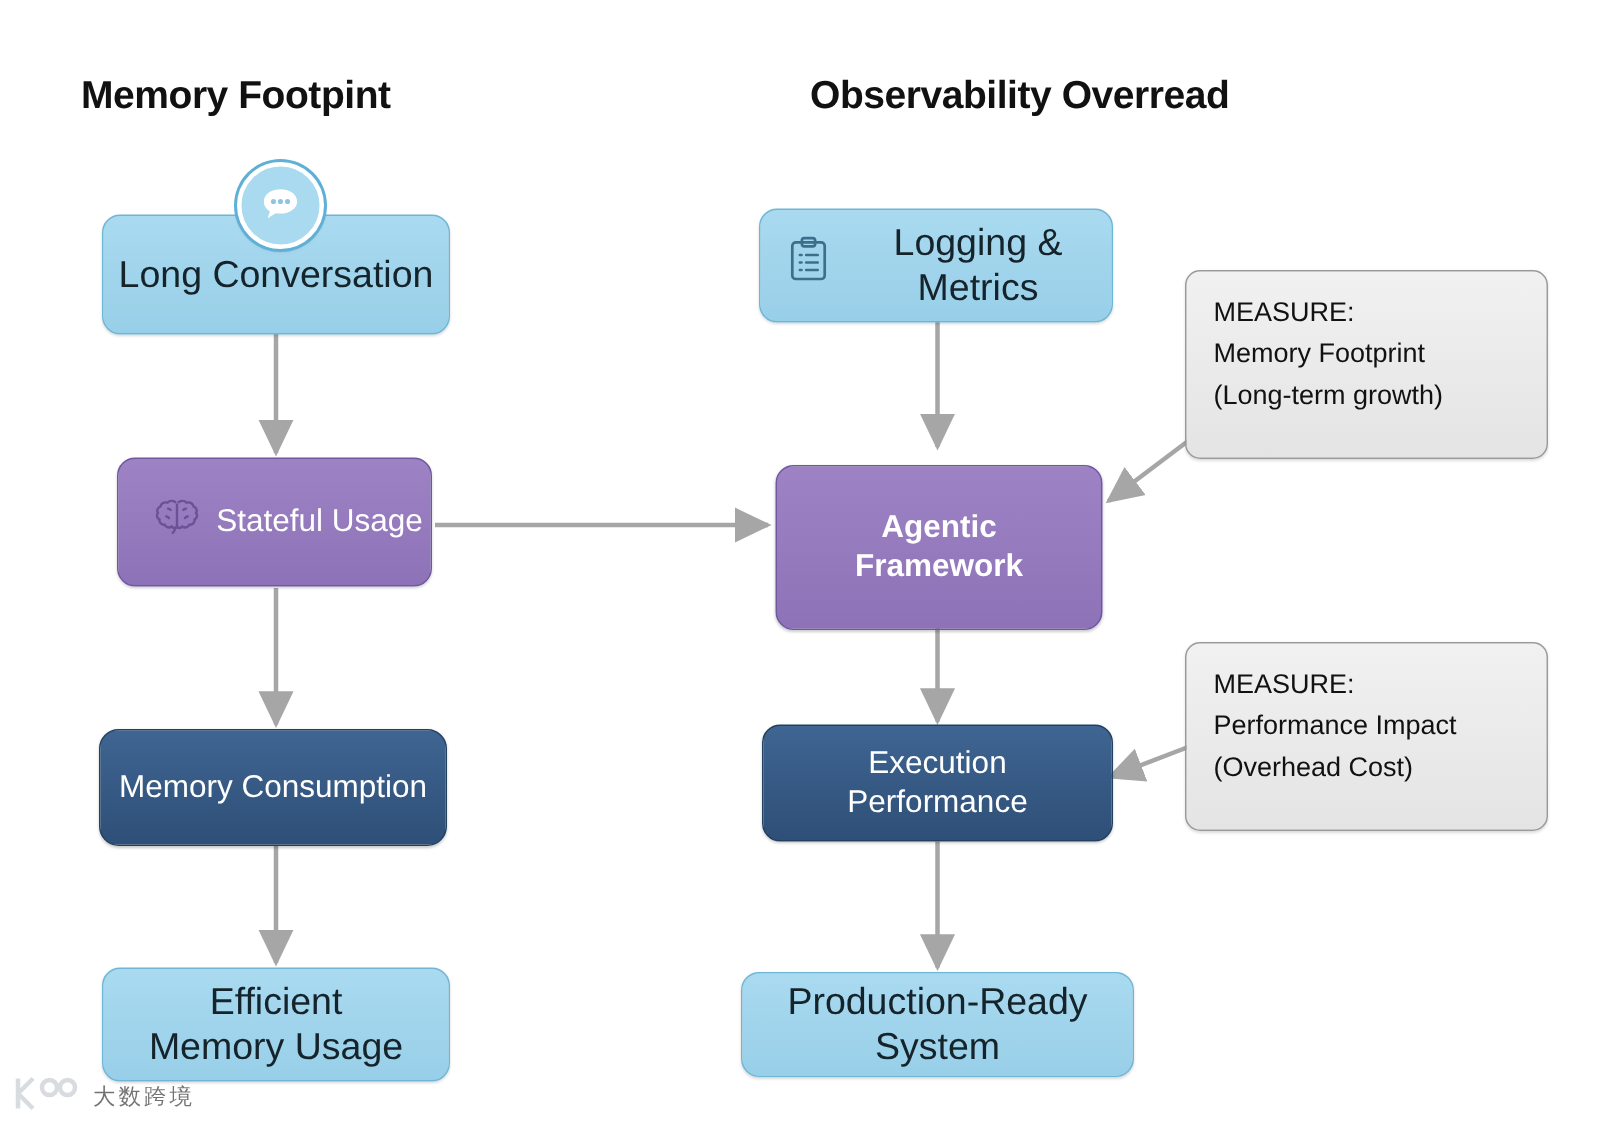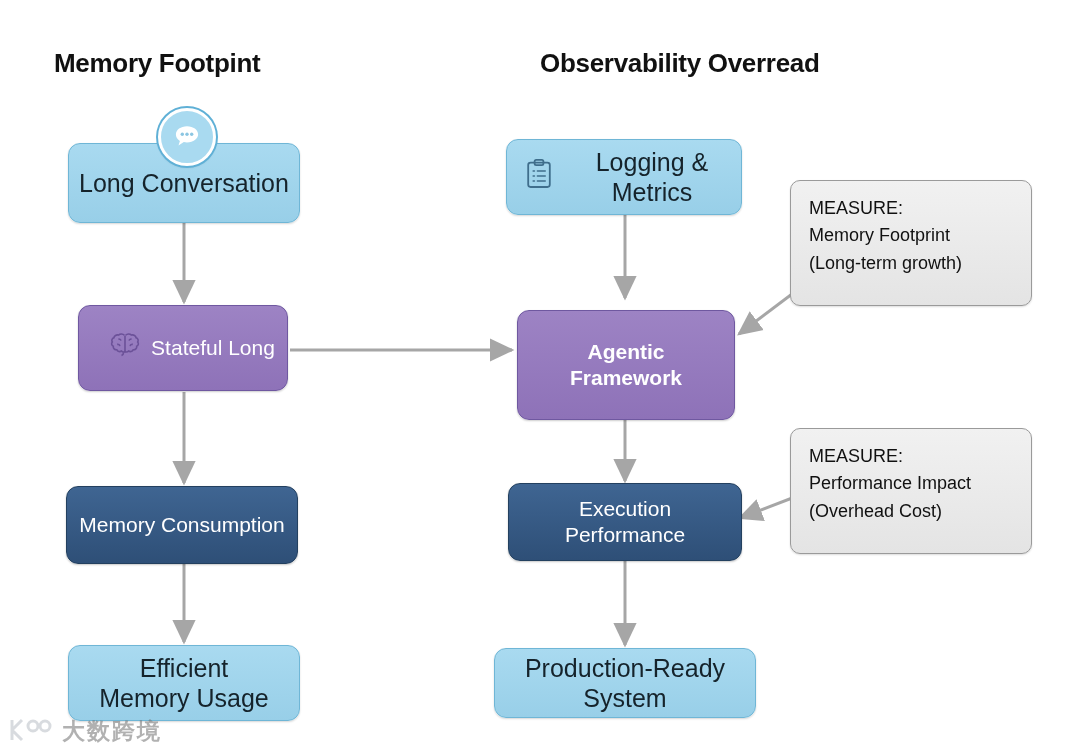--- a/index.html
+++ b/index.html
@@ -124,23 +124,23 @@
   #watermark {
     position: absolute;
     left: 8px;
     bottom: 8px;
     display: flex;
     align-items: center;
     gap: 8px;
     opacity: 0.55;
   }
   #watermark .wm-text {
-    font-size: 23px;
-    font-weight: bold;
-    color: #737373;
+    font-size: 15px;
+    font-weight: normal;
+    color: #000000;
     letter-spacing: 2px;
   }
 </style>
 </head>
 <body>
 
 <div id="canvas">
 
   <div class="col-title" id="title-left">Memory Footpint</div>
 
@@ -185,24 +185,24 @@
       <svg width="32" height="28" viewBox="0 0 32 28" xmlns="http://www.w3.org/2000/svg">
         <g fill="none" stroke="#6b5198" stroke-width="1.6">
           <path d="M15.4 4.2c-1.5-1.6-4.4-1.7-5.7-.1-2.3-.7-4.6.7-4.8 2.7-1.9.6-2.6 2.7-1.6 4.2-1.2 1.4-.7 3.6 1 4.3-.3 2 1.4 3.7 3.5 3.5.7 1.8 3.1 2.4 4.7 1.2 1.1 1.4 3 1.3 3.9-.2"></path>
           <path d="M16.6 4.2c1.5-1.6 4.4-1.7 5.7-.1 2.3-.7 4.6.7 4.8 2.7 1.9.6 2.6 2.7 1.6 4.2 1.2 1.4.7 3.6-1 4.3.3 2-1.4 3.7-3.5 3.5-.7 1.8-3.1 2.4-4.7 1.2-1.1 1.4-3 1.3-3.9-.2"></path>
           <path d="M16 4.6v16.8"></path>
           <path d="M9.4 8.2c1.2-.4 2.3.3 2.5 1.4M8.2 13.4c1.3-.3 2.5.5 2.6 1.7M22.6 8.2c-1.2-.4-2.3.3-2.5 1.4M23.8 13.4c-1.3-.3-2.5.5-2.6 1.7"></path>
         </g>
         <path d="M14.6 21.2c0 1.6-.8 2.8-2.1 3.3" fill="none" stroke="#6b5198" stroke-width="1.6"></path>
       </svg>
     </span>
-    <span class="label">Stateful Long</span>
-  </div>
-
-  <div class="node navy" id="n-mem-consume" style="left:66px; top:486px; width:232px; height:78px;">
+    <span class="label">Stateful Usage</span>
+  </div>
+
+  <div class="node navy" id="n-mem-consume" style="left:66px; top:486px; width:232px; height:78px;border-radius:13px;">
     <span class="label">Memory Consumption</span>
   </div>
 
   <div class="node lblue" id="n-efficient" style="left:68px; top:645px; width:232px; height:76px;">
     <span class="label">Efficient
 Memory Usage</span>
   </div>
 
   <div class="node lblue with-icon" id="n-logging" style="left:506px; top:139px; width:236px; height:76px;">
     <span class="icon">

